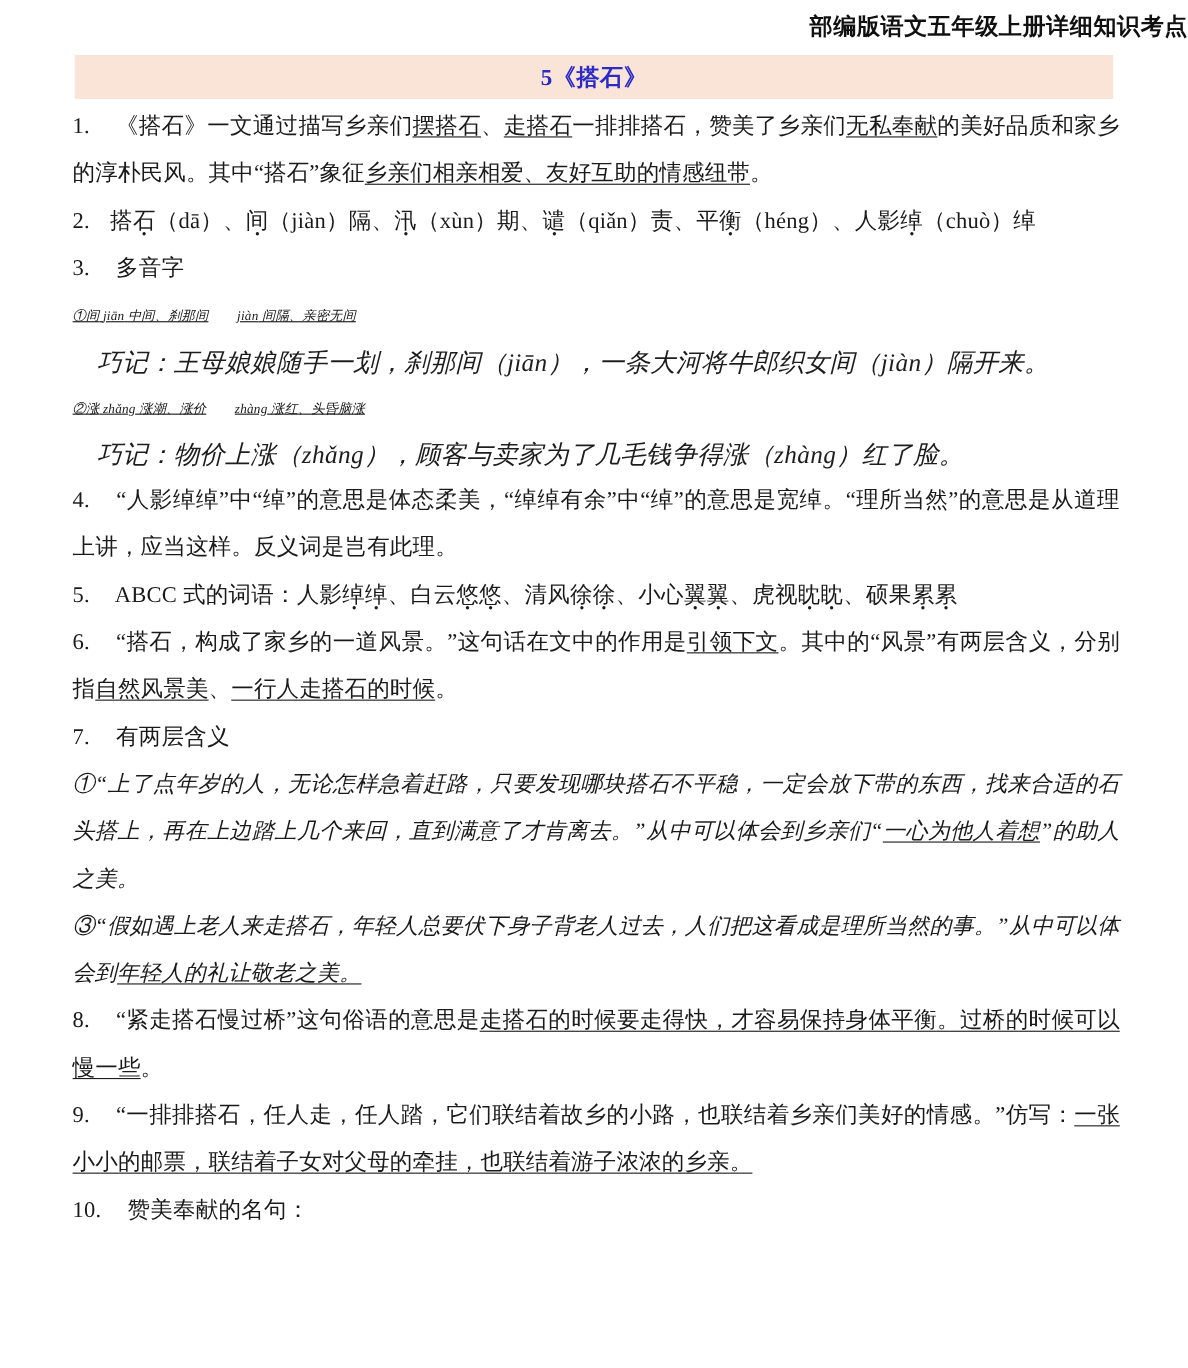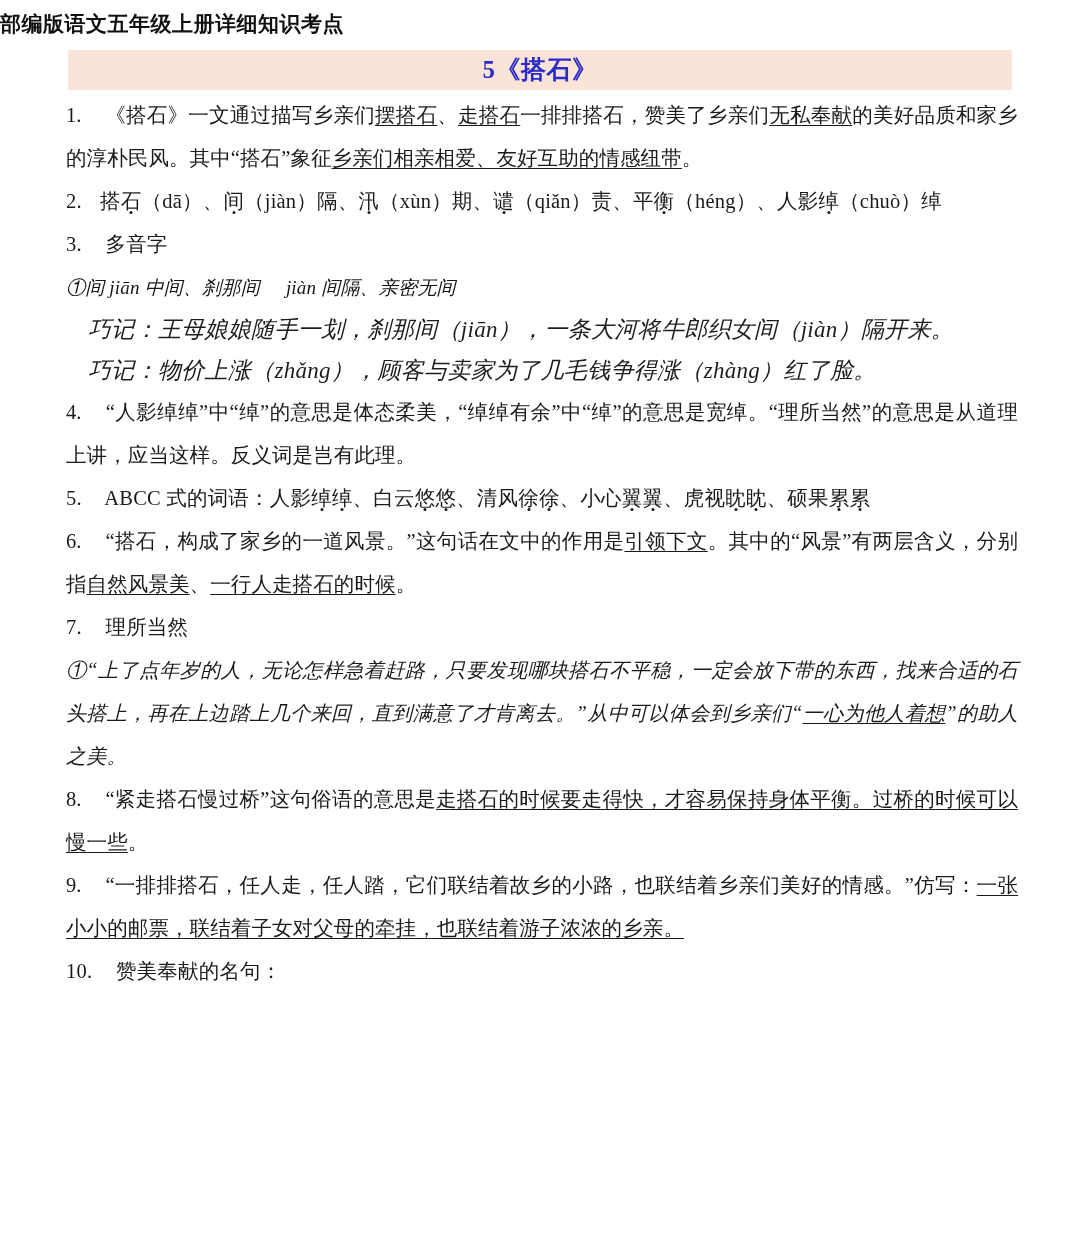--- a/index.html
+++ b/index.html
@@ -16,39 +16,39 @@
   }
   .page {
     position: relative;
     width: 1080px;
     height: 1244px;
     box-sizing: border-box;
     padding: 0;
     background: #fff;
   }
   .doc-title {
-    text-align: left;
+    text-align: right;
     font-size: 21px;
     font-weight: bold;
     letter-spacing: 0.5px;
     margin: 10px 0 12px 0;
     color: #101010;
     font-family: "Liberation Serif", "DejaVu Serif", serif;
   }
   .section-banner {
     margin: 0 68px 0 68px;
     background: #fae4d7;
     height: 40px;
     line-height: 40px;
     text-align: center;
   }
   .section-banner .banner-text {
     color: #2b2bc8;
     font-weight: bold;
-    font-size: 25px;
+    font-size: 21px;
     letter-spacing: 0.5px;
   }
   .body-area {
     margin: 0 62px 0 66px;
     padding-top: 4px;
   }
   .line {
     font-size: 20.5px;
     line-height: 43px;
     white-space: nowrap;
@@ -68,25 +68,26 @@
   .mnemonic {
     font-size: 23px;
     line-height: 41px;
     padding-left: 22px;
     color: #1d1d1d;
     font-style: italic;
     letter-spacing: 0.3px;
     white-space: nowrap;
   }
   .polyphone {
-    font-size: 19px;
+    font-size: 12px;
     line-height: 43px;
     font-style: italic;
     white-space: nowrap;
     letter-spacing: 0.2px;
+    text-decoration: underline;
   }
   
   .kai {
     font-style: italic;
     font-size: 20px;
     line-height: 43px;
     letter-spacing: 0.2px;
   }
   u, .u {
     text-decoration: underline;
@@ -150,20 +151,26 @@
 
     <div class="polyphone">
       <span>①</span><span>间</span>
       <span>jiān</span>
       <span>中间、刹那间</span><span class="sp"></span><span>jiàn</span>
       <span>间隔、亲密无间</span>
     </div>
 
     <div class="mnemonic">巧记：王母娘娘随手一划，刹那间（jiān），一条大河将牛郎织女间（jiàn）隔开来。</div>
 
+    <div class="polyphone">
+      <span>②</span><span>涨</span>
+      <span>zhǎng</span>
+      <span>涨潮、涨价</span><span class="sp"></span><span>zhàng</span>
+      <span>涨红、头昏脑涨</span>
+    </div>
 
     <div class="mnemonic">巧记：物价上涨（zhǎng），顾客与卖家为了几毛钱争得涨（zhàng）红了脸。</div>
 
     <div class="block">
       <span>4.</span>
       <span class="sp-sm"></span>
       <span>“人影绰绰”中“绰”的意思是体态柔美，“绰绰有余”中“绰”的意思是宽绰。“理所当然”的意思是从道理上讲，应当这样。反义词是岂有此理。</span>
     </div>
 
     <div class="line">
@@ -174,28 +181,31 @@
 
     <div class="block">
       <span>6.</span>
       <span class="sp-sm"></span>
       <span>“搭石，构成了家乡的一道风景。”这句话在文中的作用是</span><u>引领下文</u><span>。其中的“风景”有两层含义，分别指</span><u>自然风景美</u><span>、</span><u>一行人走搭石的时候</u><span>。</span>
     </div>
 
     <div class="line">
       <span>7.</span>
       <span class="sp-sm"></span>
-      <span>理所当然</span>
+      <span>有两层含义</span>
     </div>
 
     <div class="block kai">
       <span>①</span><span>“上了点年岁的人，无论怎样急着赶路，只要发现哪块搭石不平稳，一定会放下带的东西，找来合适的石头搭上，再在上边踏上几个来回，直到满意了才肯离去。”从中可以体会到乡亲们“</span><u>一心为他人着想</u><span>”的助人之美。</span>
     </div>
 
 
+    <div class="block kai">
+      <span>③</span><span>“假如遇上老人来走搭石，年轻人总要伏下身子背老人过去，人们把这看成是理所当然的事。”从中可以体会到</span><u>年轻人的礼让敬老之美。</u><span></span>
+    </div>
 
     <div class="block">
       <span>8.</span>
       <span class="sp-sm"></span>
       <span>“紧走搭石慢过桥”这句俗语的意思是</span><u>走搭石的时候要走得快，才容易保持身体平衡。过桥的时候可以慢一些</u><span>。</span>
     </div>
 
     <div class="block">
       <span>9.</span>
       <span class="sp-sm"></span>

